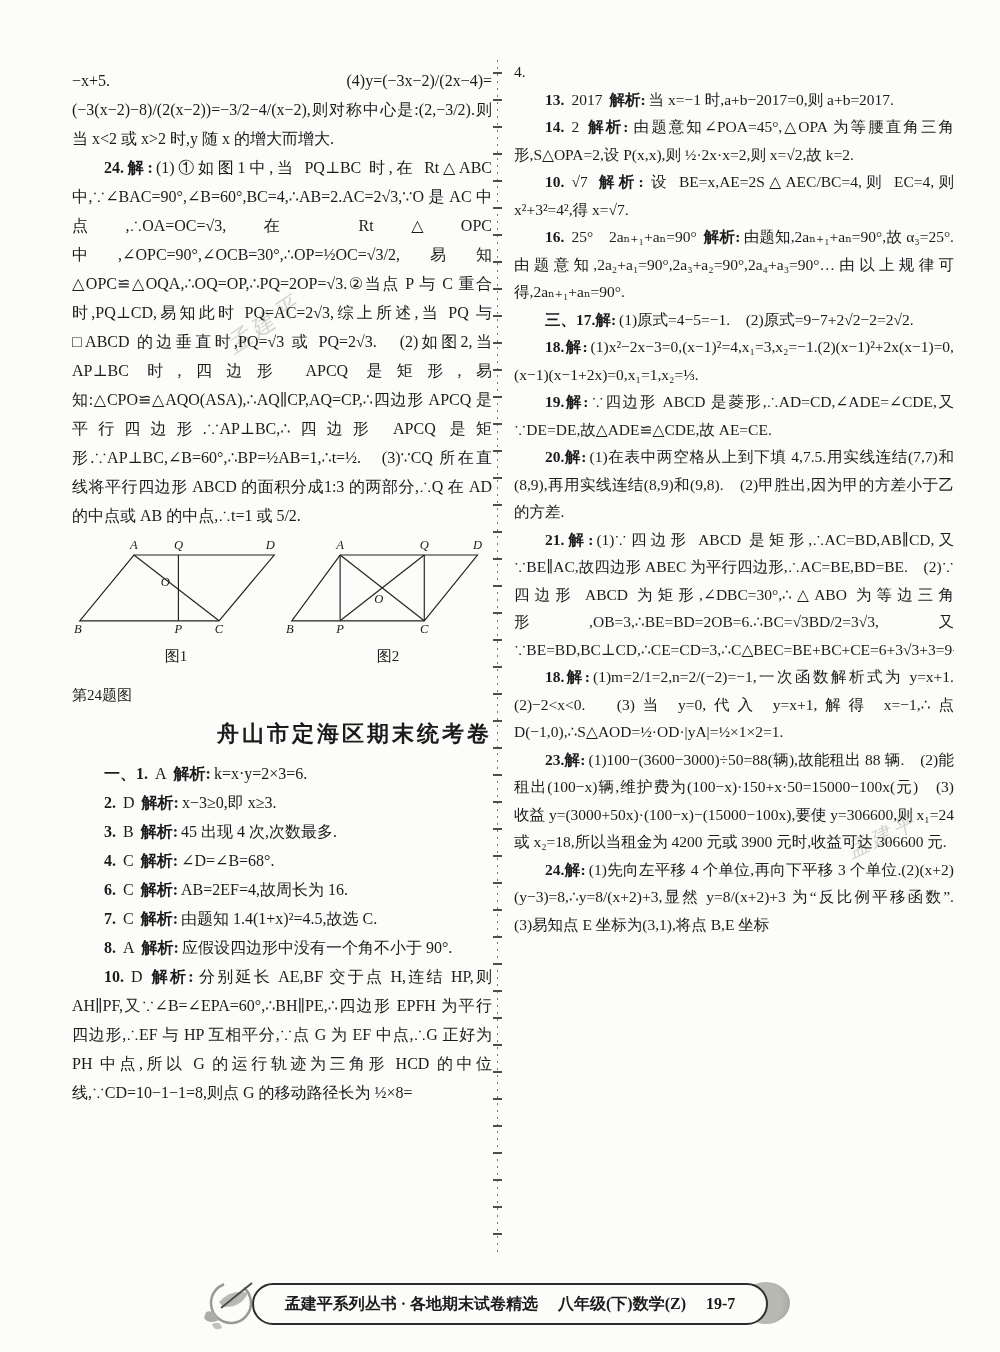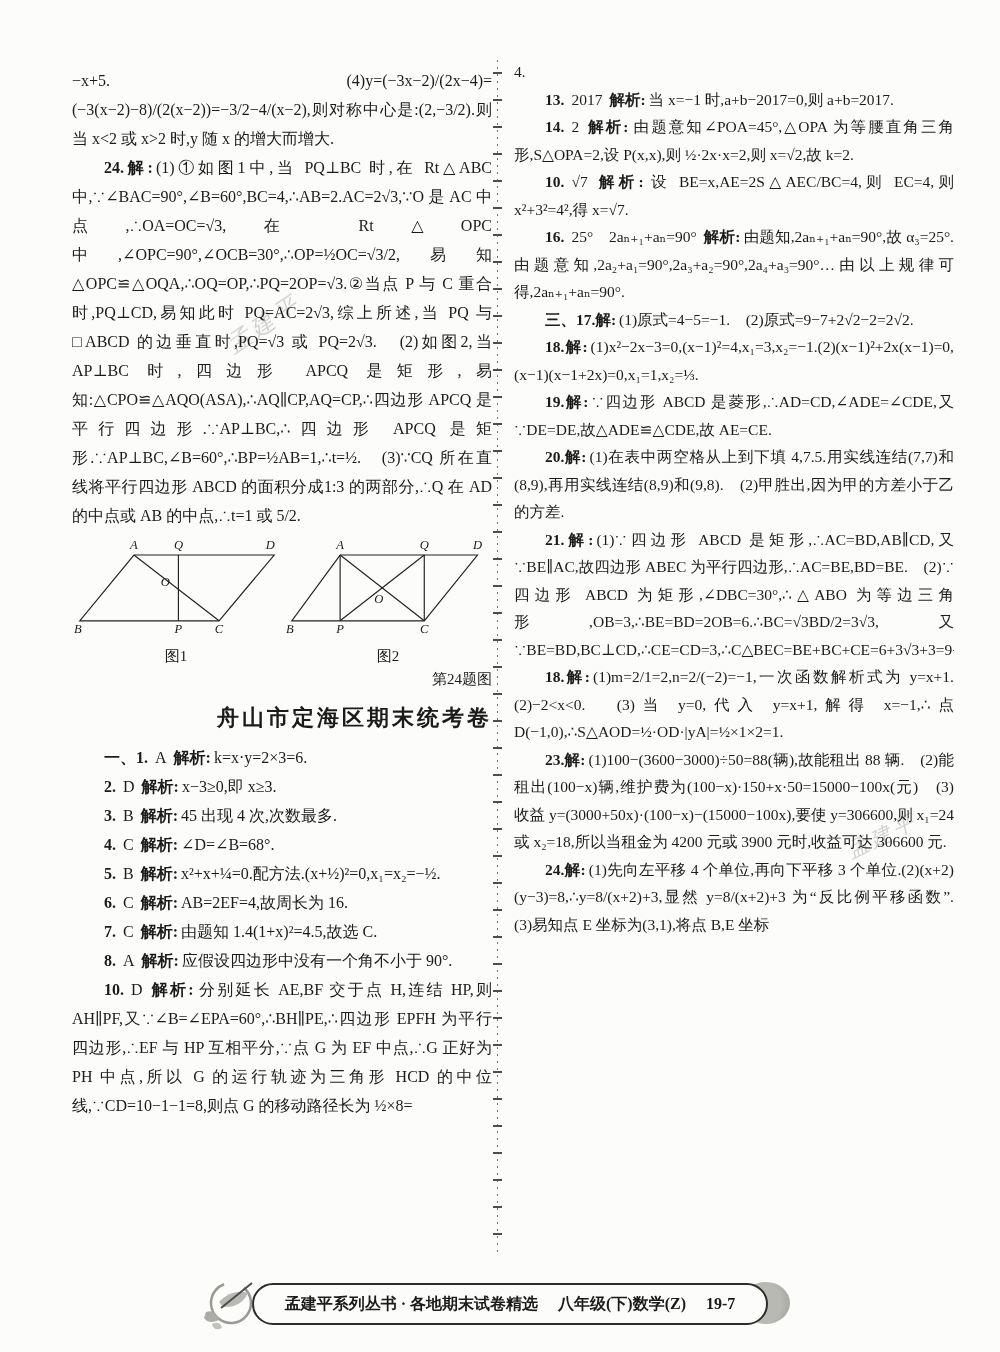--- a/index.html
+++ b/index.html
@@ -30,21 +30,21 @@
       repeating-linear-gradient(to bottom, #777 0 2px, transparent 2px 7px);
     background-size:9px 27px, 1px 100%;
     background-position:1px 0, 5px 0;
     background-repeat:repeat-y, no-repeat;
   }
   
   .figures{margin:6px 0 2px 0; text-indent:0;}
   .fig-row{display:flex; justify-content:space-between; align-items:flex-end;}
   .fig-box{width:208px; text-align:center;}
   .fig-label{font-size:15px; line-height:22px; text-indent:0;}
-  .fig-caption{text-align:right; font-size:15px; line-height:24px; text-indent:0;}
+  .fig-caption{text-align:left; font-size:15px; line-height:24px; text-indent:0;margin-top:16px;}
   .fig-box svg text{font-size:13px; font-style:italic; fill:#1b1b1b;}
   .fig-box svg line, .fig-box svg polygon{stroke:#222; stroke-width:1.2; fill:none;}
   
   .stamp{
     position:absolute; font-size:24px; color:rgba(125,125,125,.33);
     transform:rotate(-34deg); letter-spacing:4px; font-style:italic; pointer-events:none;
   }
   .stamp1{left:222px; top:308px;}
   .stamp2{left:845px; top:822px; transform:rotate(-26deg); font-size:21px;}
   
@@ -120,21 +120,20 @@
     <div>
 
         <p class="item"><span class="b">一、1.</span><span class="ans">A</span><span class="b jie">解析:</span><span>k=x·y=2×3=6.</span></p>
 
         <p class="item"><span class="b">2.</span><span class="ans">D</span><span class="b jie">解析:</span><span>x−3≥0,即 x≥3.</span></p>
 
         <p class="item"><span class="b">3.</span><span class="ans">B</span><span class="b jie">解析:</span><span>45 出现 4 次,次数最多.</span></p>
 
         <p class="item"><span class="b">4.</span><span class="ans">C</span><span class="b jie">解析:</span><span>∠D=∠B=68°.</span></p>
 
-        <p class="item"><span class="b">5.</span><span class="ans">B</span><span class="b jie">解析:</span><span>x²+x+¼=0.配方法.(x+½)²=0,x₁=x₂=−½.</span></p>
 
         <p class="item"><span class="b">6.</span><span class="ans">C</span><span class="b jie">解析:</span><span>AB=2EF=4,故周长为 16.</span></p>
 
         <p class="item"><span class="b">7.</span><span class="ans">C</span><span class="b jie">解析:</span><span>由题知 1.4(1+x)²=4.5,故选 C.</span></p>
 
         <p class="item"><span class="b">8.</span><span class="ans">A</span><span class="b jie">解析:</span><span>应假设四边形中没有一个角不小于 90°.</span></p>
 
 
         <p class="item"><span class="b">10.</span><span class="ans">D</span><span class="b jie">解析:</span><span>分别延长 AE,BF 交于点 H,连结 HP,则 AH∥PF,又∵∠B=∠EPA=60°,∴BH∥PE,∴四边形 EPFH 为平行四边形,∴EF 与 HP 互相平分,∵点 G 为 EF 中点,∴G 正好为 PH 中点,所以 G 的运行轨迹为三角形 HCD 的中位线,∵CD=10−1−1=8,则点 G 的移动路径长为 ½×8=</span></p>
       </div>

